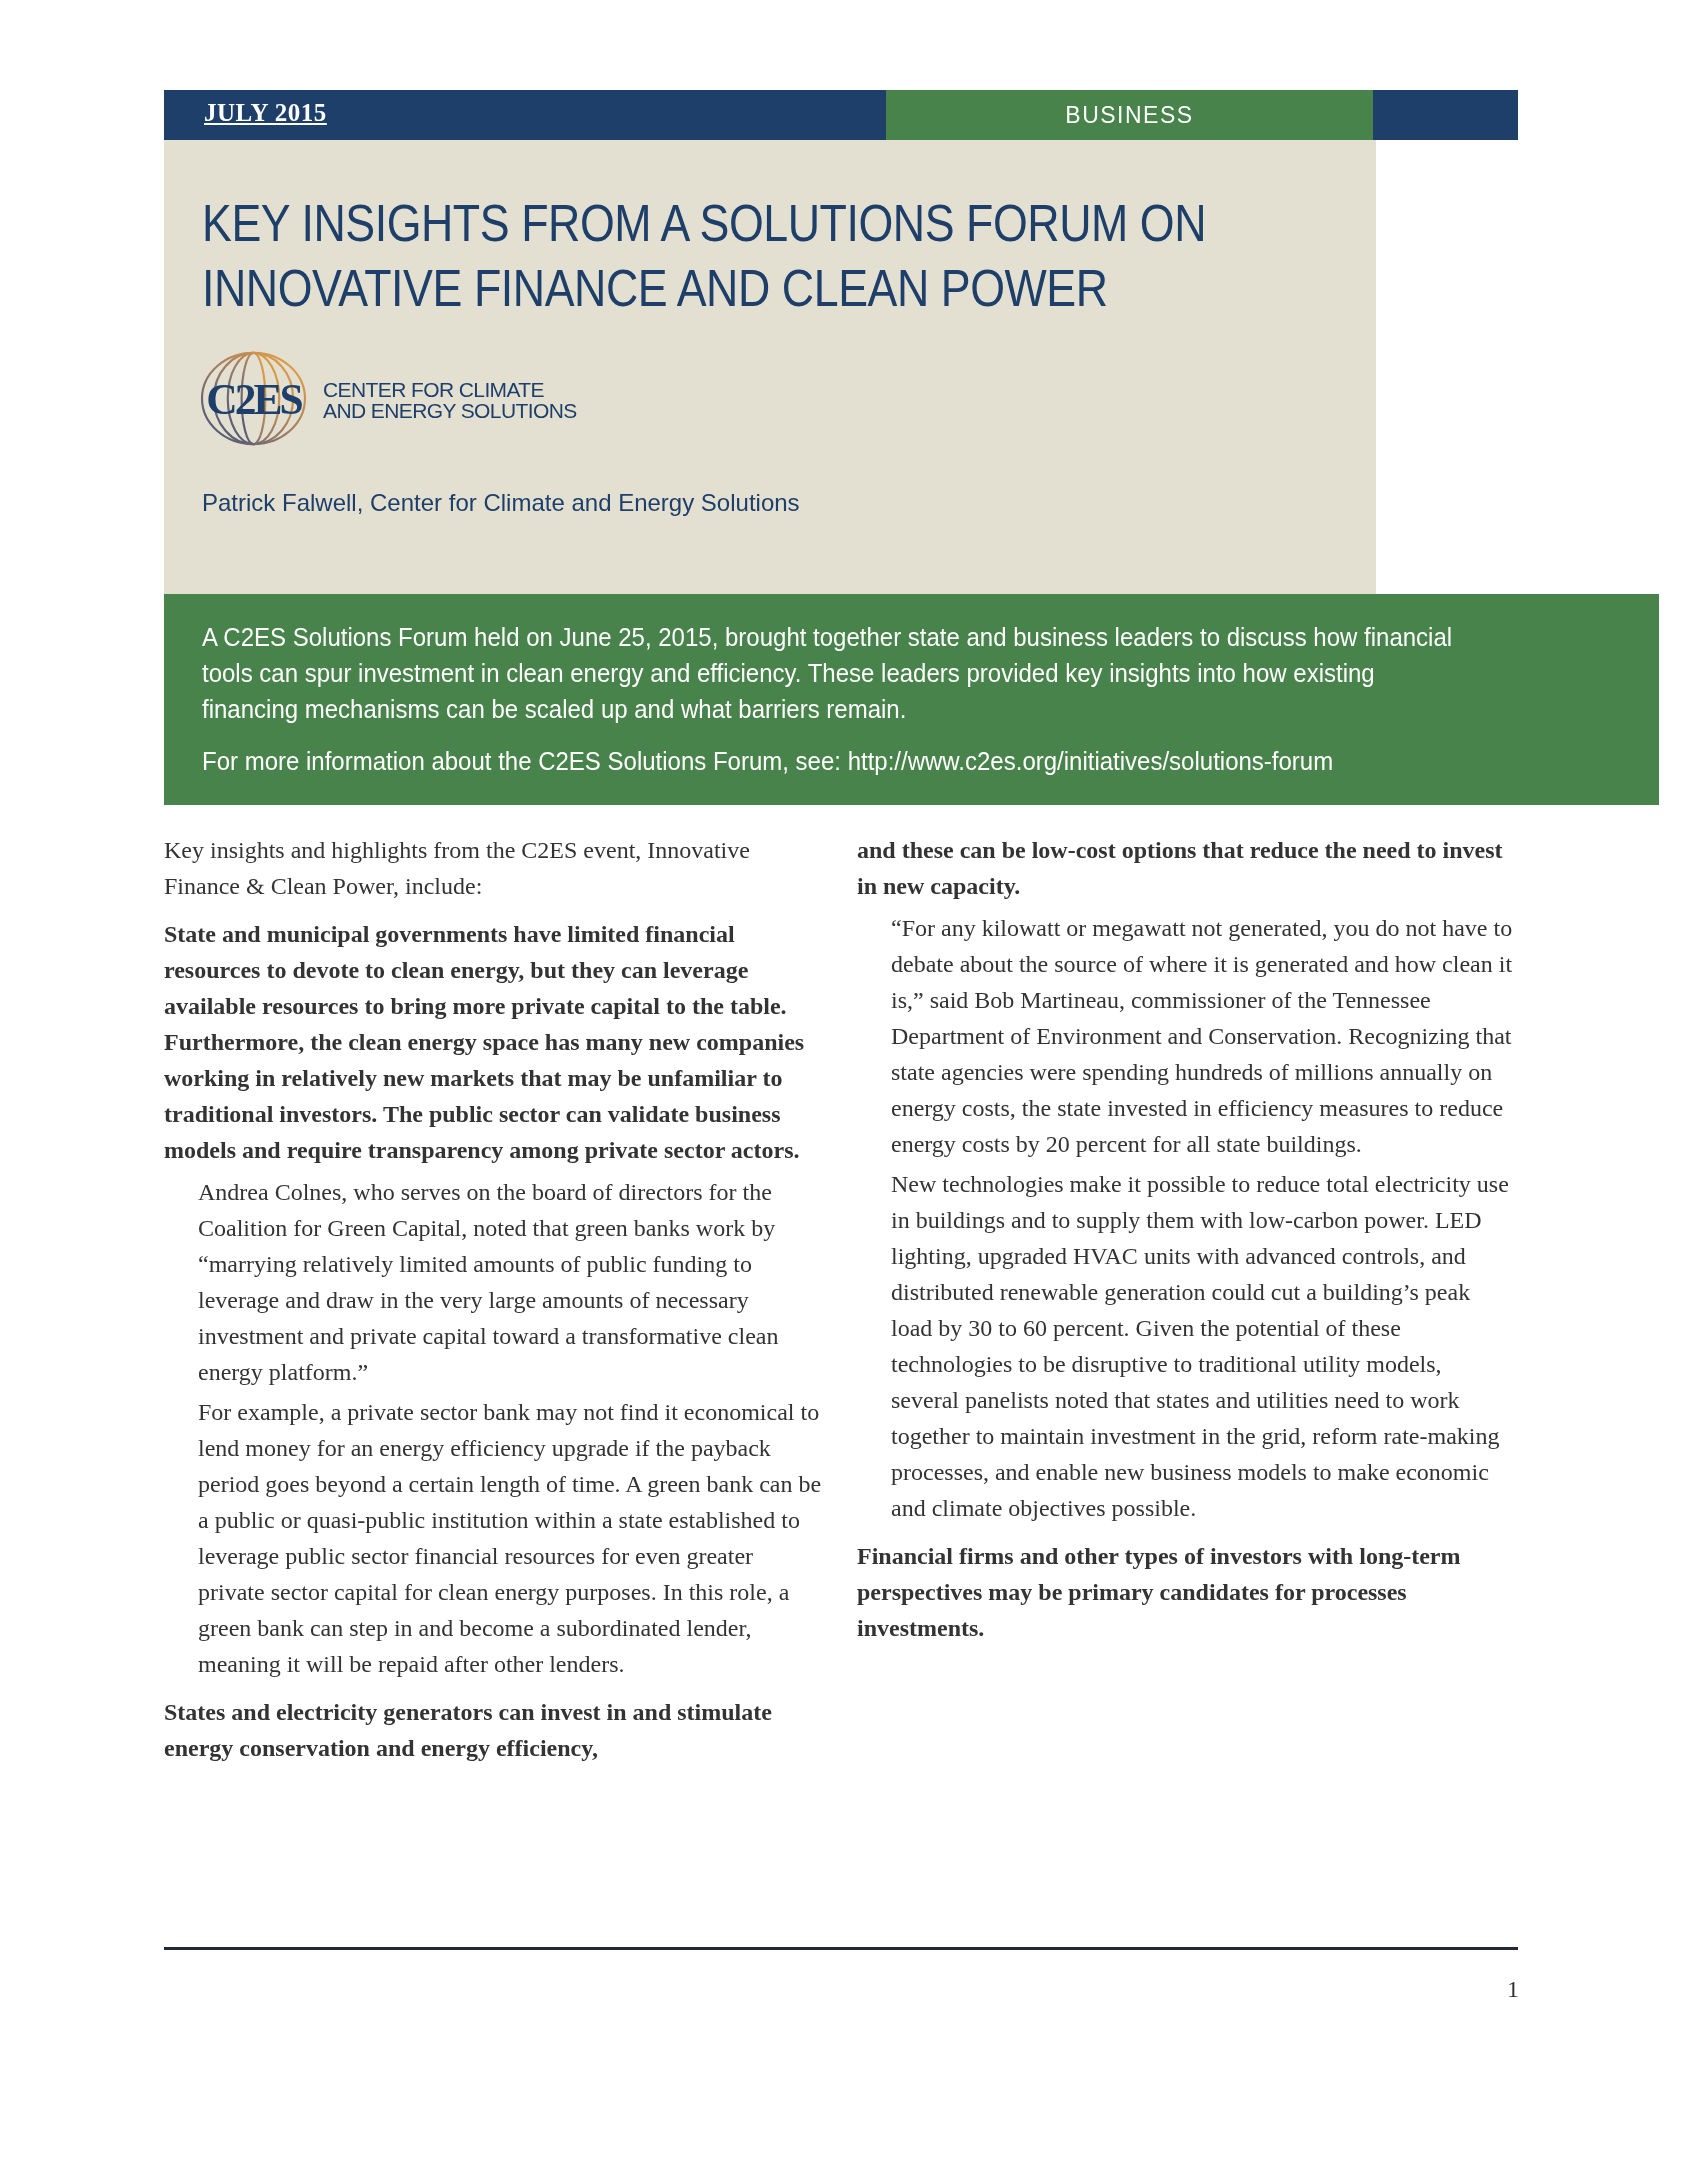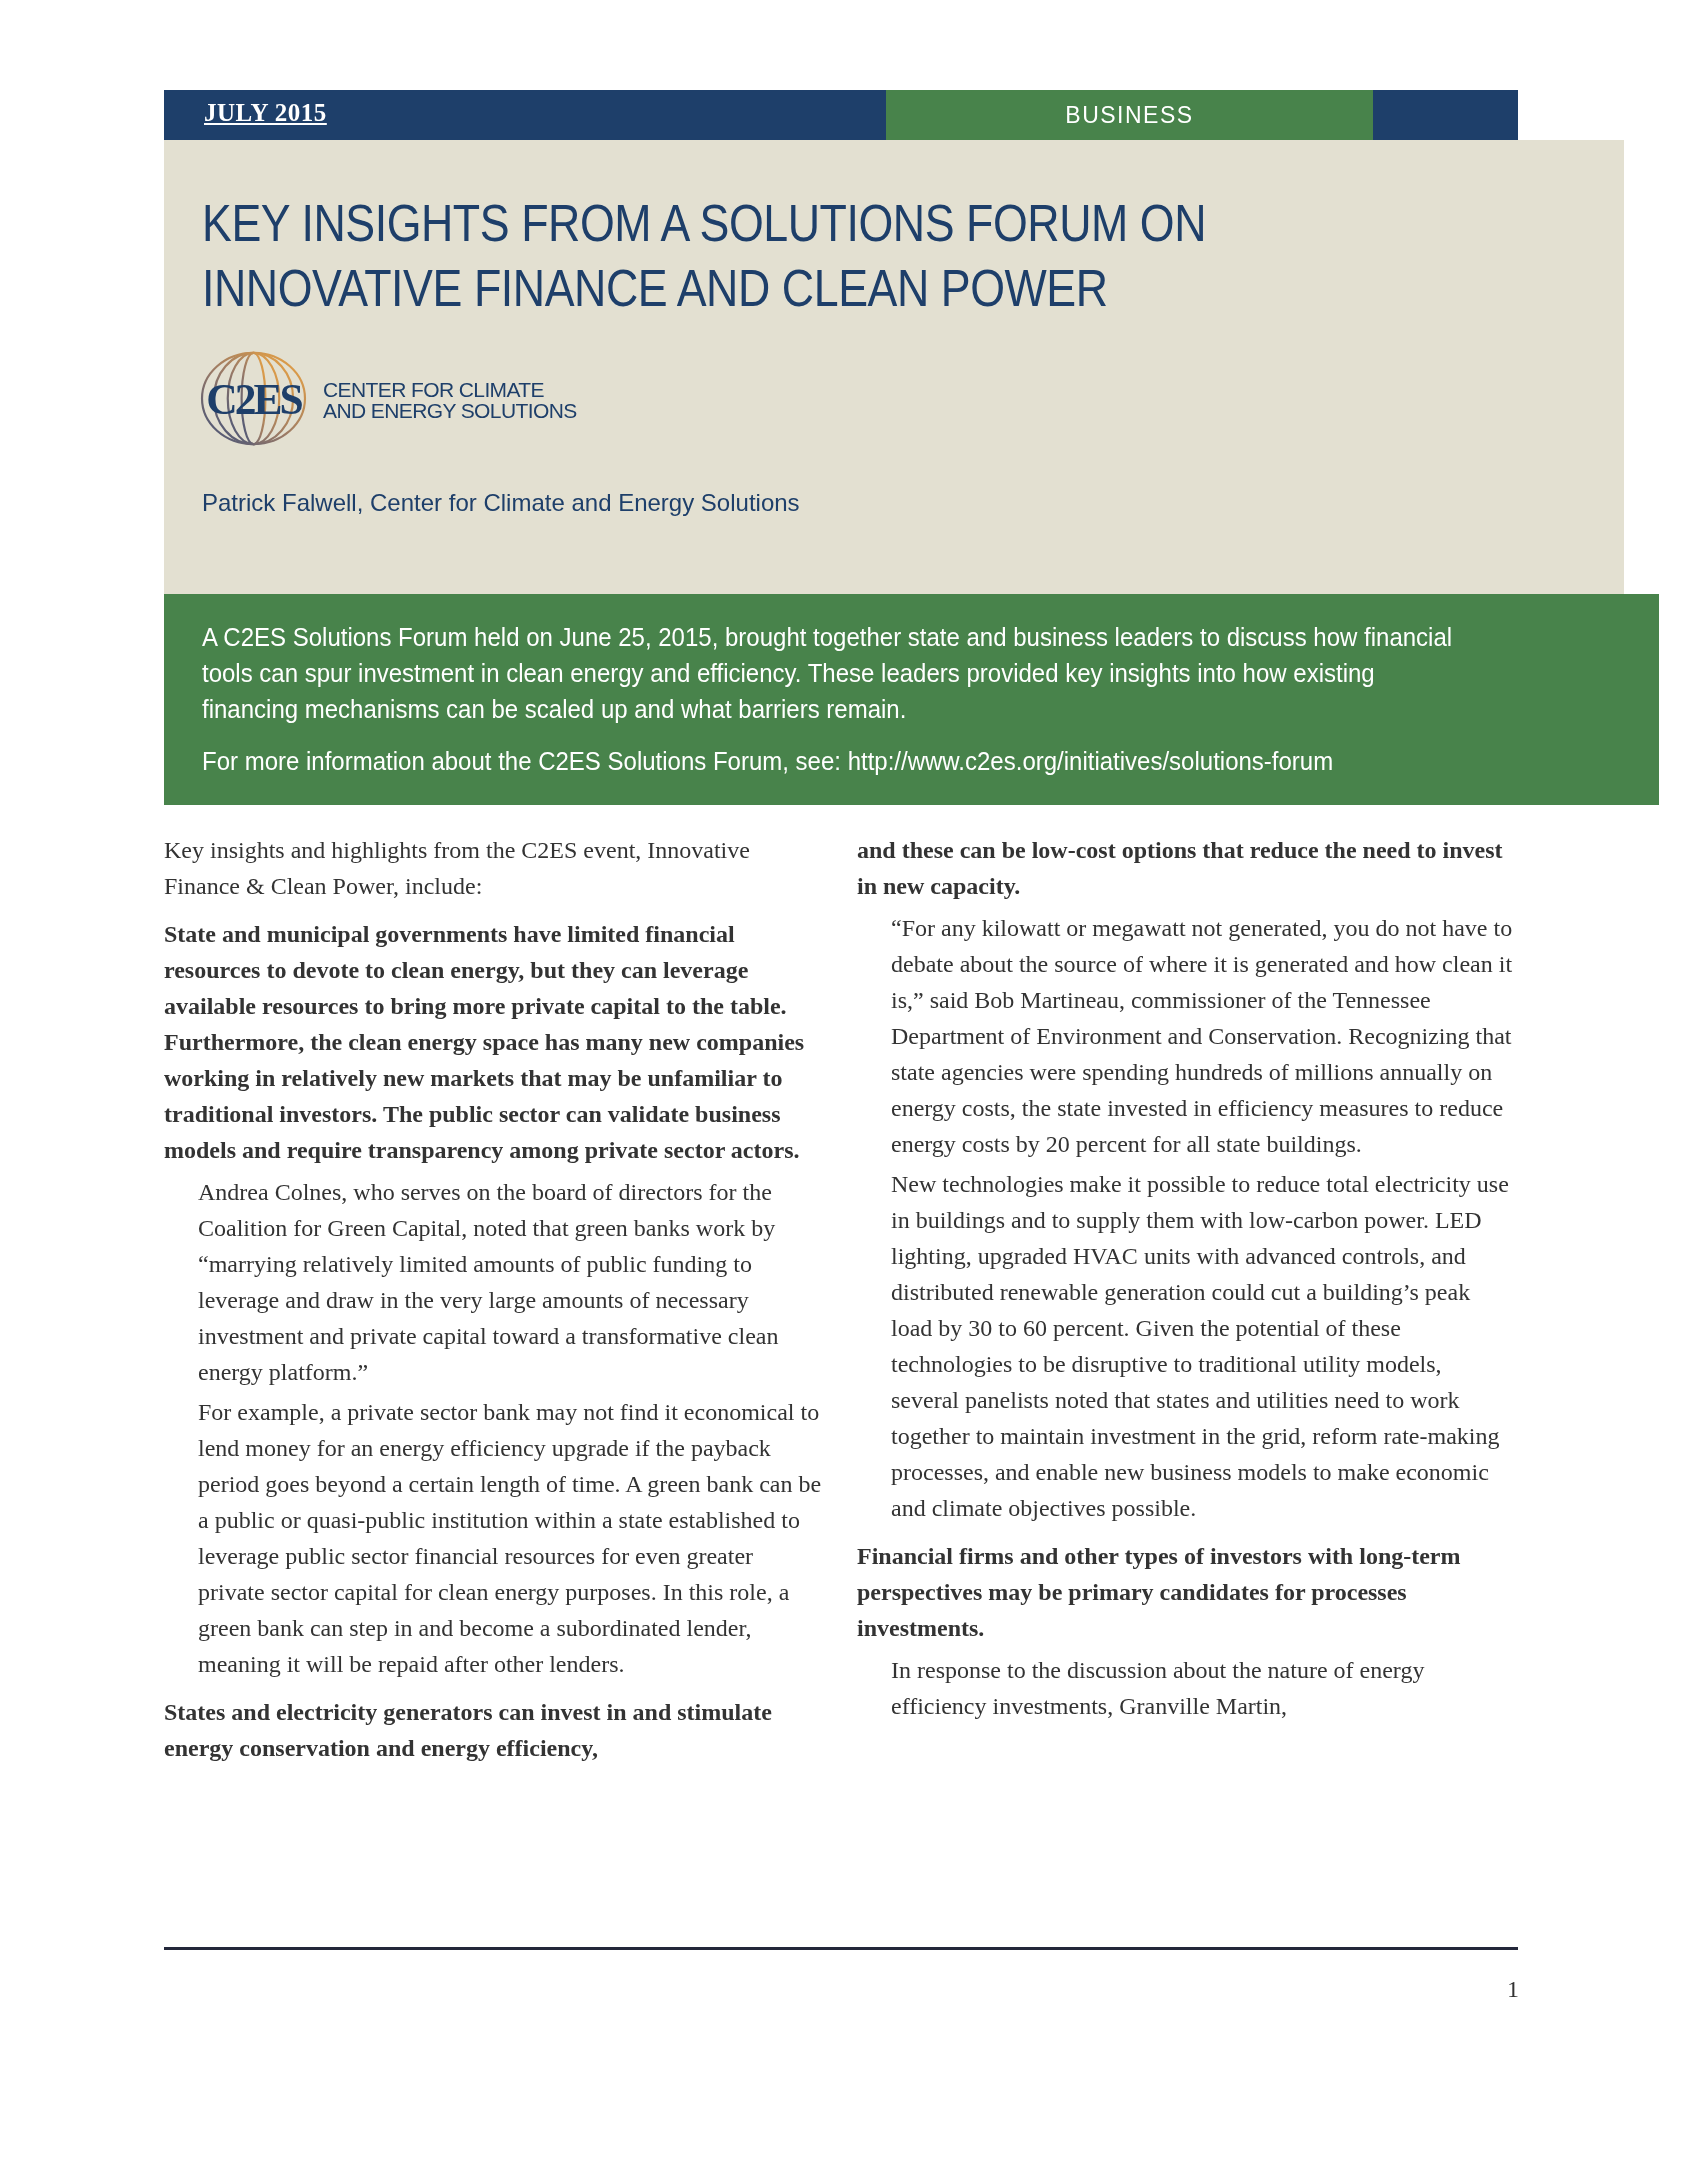--- a/index.html
+++ b/index.html
@@ -2,21 +2,21 @@
 <html><head>
 <meta charset="utf-8">
 <style>
   html, body { margin: 0; padding: 0; background: #ffffff; }
   body { width: 1683px; height: 2178px; position: relative; overflow: hidden; }
 
   .topbar { position: absolute; left: 164px; top: 90px; width: 1354px; height: 50px; background: #1e3f6a; }
   .topbar .date { position: absolute; left: 40px; top: 9px; color: #ffffff; font-family: "Liberation Serif", serif; font-weight: bold; font-size: 25px; letter-spacing: 0.5px; text-decoration: underline; }
   .topbar .cat { position: absolute; left: 722px; top: 0; width: 487px; height: 50px; background: #48834b; color: #ffffff; font-family: "Liberation Sans", sans-serif; font-size: 23px; letter-spacing: 1.5px; text-align: center; line-height: 50px; }
 
-  .hero { position: absolute; left: 164px; top: 140px; width: 1460px; height: 454px; background: #e3e0d1; }
+  .hero { position: absolute; left: 164px; top: 140px; width: 1212px; height: 454px; background: #e3e0d1; }
   .hero .title { position: absolute; left: 38px; top: 51px; margin: 0; width: 1307px; color: #1e3f6a; font-family: "Liberation Sans", sans-serif; font-weight: normal; font-size: 52px; line-height: 65px; letter-spacing: -0.5px; transform: scaleX(0.86); transform-origin: left top; white-space: nowrap; }
   .logo { position: absolute; left: 34px; top: 209px; height: 99px; width: 416px; }
   .logo .globe { position: absolute; left: 0; top: 0; width: 111px; height: 99px; }
   .logo .org { position: absolute; left: 125px; top: 30px; color: #1e3f6a; font-family: "Liberation Sans", sans-serif; font-size: 21px; line-height: 21px; letter-spacing: -0.6px; }
   .hero .author { position: absolute; left: 38px; top: 349px; color: #1e3f6a; font-family: "Liberation Sans", sans-serif; font-size: 24px; }
 
   .summary { position: absolute; left: 164px; top: 594px; width: 1495px; height: 211px; background: #48834b; color: #ffffff; font-family: "Liberation Sans", sans-serif; }
   .summary .para { position: absolute; left: 38px; top: 25px; width: 1317px; font-size: 25px; line-height: 36px; transform: scaleX(0.96); transform-origin: left top; }
   .summary .more { position: absolute; left: 38px; top: 149px; width: 1317px; font-size: 25px; line-height: 36px; transform: scaleX(0.96); transform-origin: left top; white-space: nowrap; }
 
@@ -90,18 +90,17 @@
   <p class="ind">Andrea Colnes, who serves on the board of directors for the Coalition for Green Capital, noted that green banks work by “marrying relatively limited amounts of public funding to leverage and draw in the very large amounts of necessary investment and private capital toward a transformative clean energy platform.”</p>
   <p class="ind">For example, a private sector bank may not find it economical to lend money for an energy efficiency upgrade if the payback period goes beyond a certain length of time. A green bank can be a public or quasi-public institution within a state established to leverage public sector financial resources for even greater private sector capital for clean energy purposes. In this role, a green bank can step in and become a subordinated lender, meaning it will be repaid after other lenders.</p>
   <p class="bold gap">States and electricity generators can invest in and stimulate energy conservation and energy efficiency,</p>
 </div>
 
 <div class="col right">
   <p class="bold">and these can be low-cost options that reduce the need to invest in new capacity.</p>
   <p class="ind">“For any kilowatt or megawatt not generated, you do not have to debate about the source of where it is generated and how clean it is,” said Bob Martineau, commissioner of the Tennessee Department of Environment and Conservation. Recognizing that state agencies were spending hundreds of millions annually on energy costs, the state invested in efficiency measures to reduce energy costs by 20 percent for all state buildings.</p>
   <p class="ind">New technologies make it possible to reduce total electricity use in buildings and to supply them with low-carbon power. LED lighting, upgraded HVAC units with advanced controls, and distributed renewable generation could cut a building’s peak load by 30 to 60 percent. Given the potential of these technologies to be disruptive to traditional utility models, several panelists noted that states and utilities need to work together to maintain investment in the grid, reform rate-making processes, and enable new business models to make economic and climate objectives possible.</p>
   <p class="bold gap">Financial firms and other types of investors with long-term perspectives may be primary candidates for processes investments.</p>
-  <p class="ind">In response to the discussion about the nature of energy efficiency investments, Granville Martin,</p>
 </div>
 
 <div class="footer-rule"></div>
 <div class="page-num">1</div>
 
 
 </body></html>

